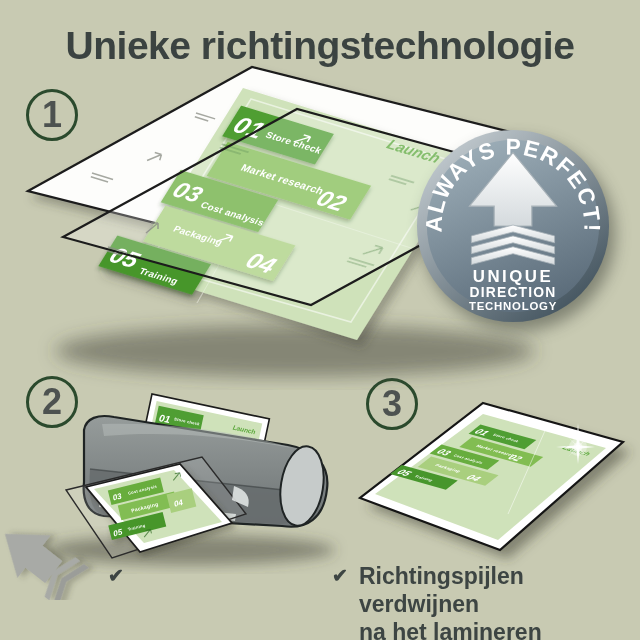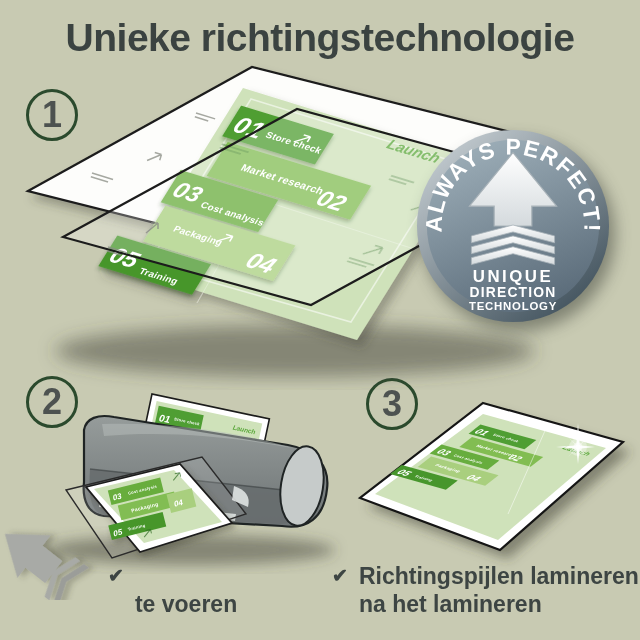--- a/index.html
+++ b/index.html
@@ -3,21 +3,21 @@
 <meta charset="utf-8">
 <style>
   html,body{margin:0;padding:0;}
   body{
     width:640px;height:640px;position:relative;overflow:hidden;
     background:#c8cab2;
     font-family:"Liberation Sans",sans-serif;
     -webkit-font-smoothing:antialiased;
   }
   .title{
-    position:absolute;left:0;right:0;top:8px;margin:8px;
+    position:absolute;left:0;right:0;top:8px;margin:16px;
     text-align:center;font-size:39px;font-weight:bold;
     letter-spacing:-0.5px;color:#3b4341;
   }
   .step-circle{
     position:absolute;width:52px;height:52px;border-radius:50%;
     border:3px solid #2b4a2d;display:flex;align-items:center;justify-content:center;
     font-size:36px;font-weight:bold;color:#4d5250;box-sizing:border-box;
   }
   #circle1{left:26px;top:89px;}
   #circle2{left:26px;top:376px;}
@@ -289,22 +289,21 @@
   </g>
   <text class="badge-txt" x="100" y="157" font-size="17" letter-spacing="2.5" text-anchor="middle">UNIQUE</text>
   <text class="badge-txt" x="100" y="172" font-size="14" letter-spacing="1.2" text-anchor="middle">DIRECTION</text>
   <text class="badge-txt" x="100" y="185" font-size="11.5" letter-spacing="0.8" text-anchor="middle">TECHNOLOGY</text>
 </svg>
 
 <div class="bullet" id="bullet-left">
   <span class="check">✔</span>
   <span>
     <br>
-    <span>te voeren</span>
   </span>
 </div>
 <div class="bullet" id="bullet-right">
   <span class="check">✔</span>
   <span>
-    <span>Richtingspijlen lamineren</span><br>
+    <span>Richtingspijlen verdwijnen</span><br>
     <span>na het lamineren</span>
   </span>
 </div>
 
 </body></html>

